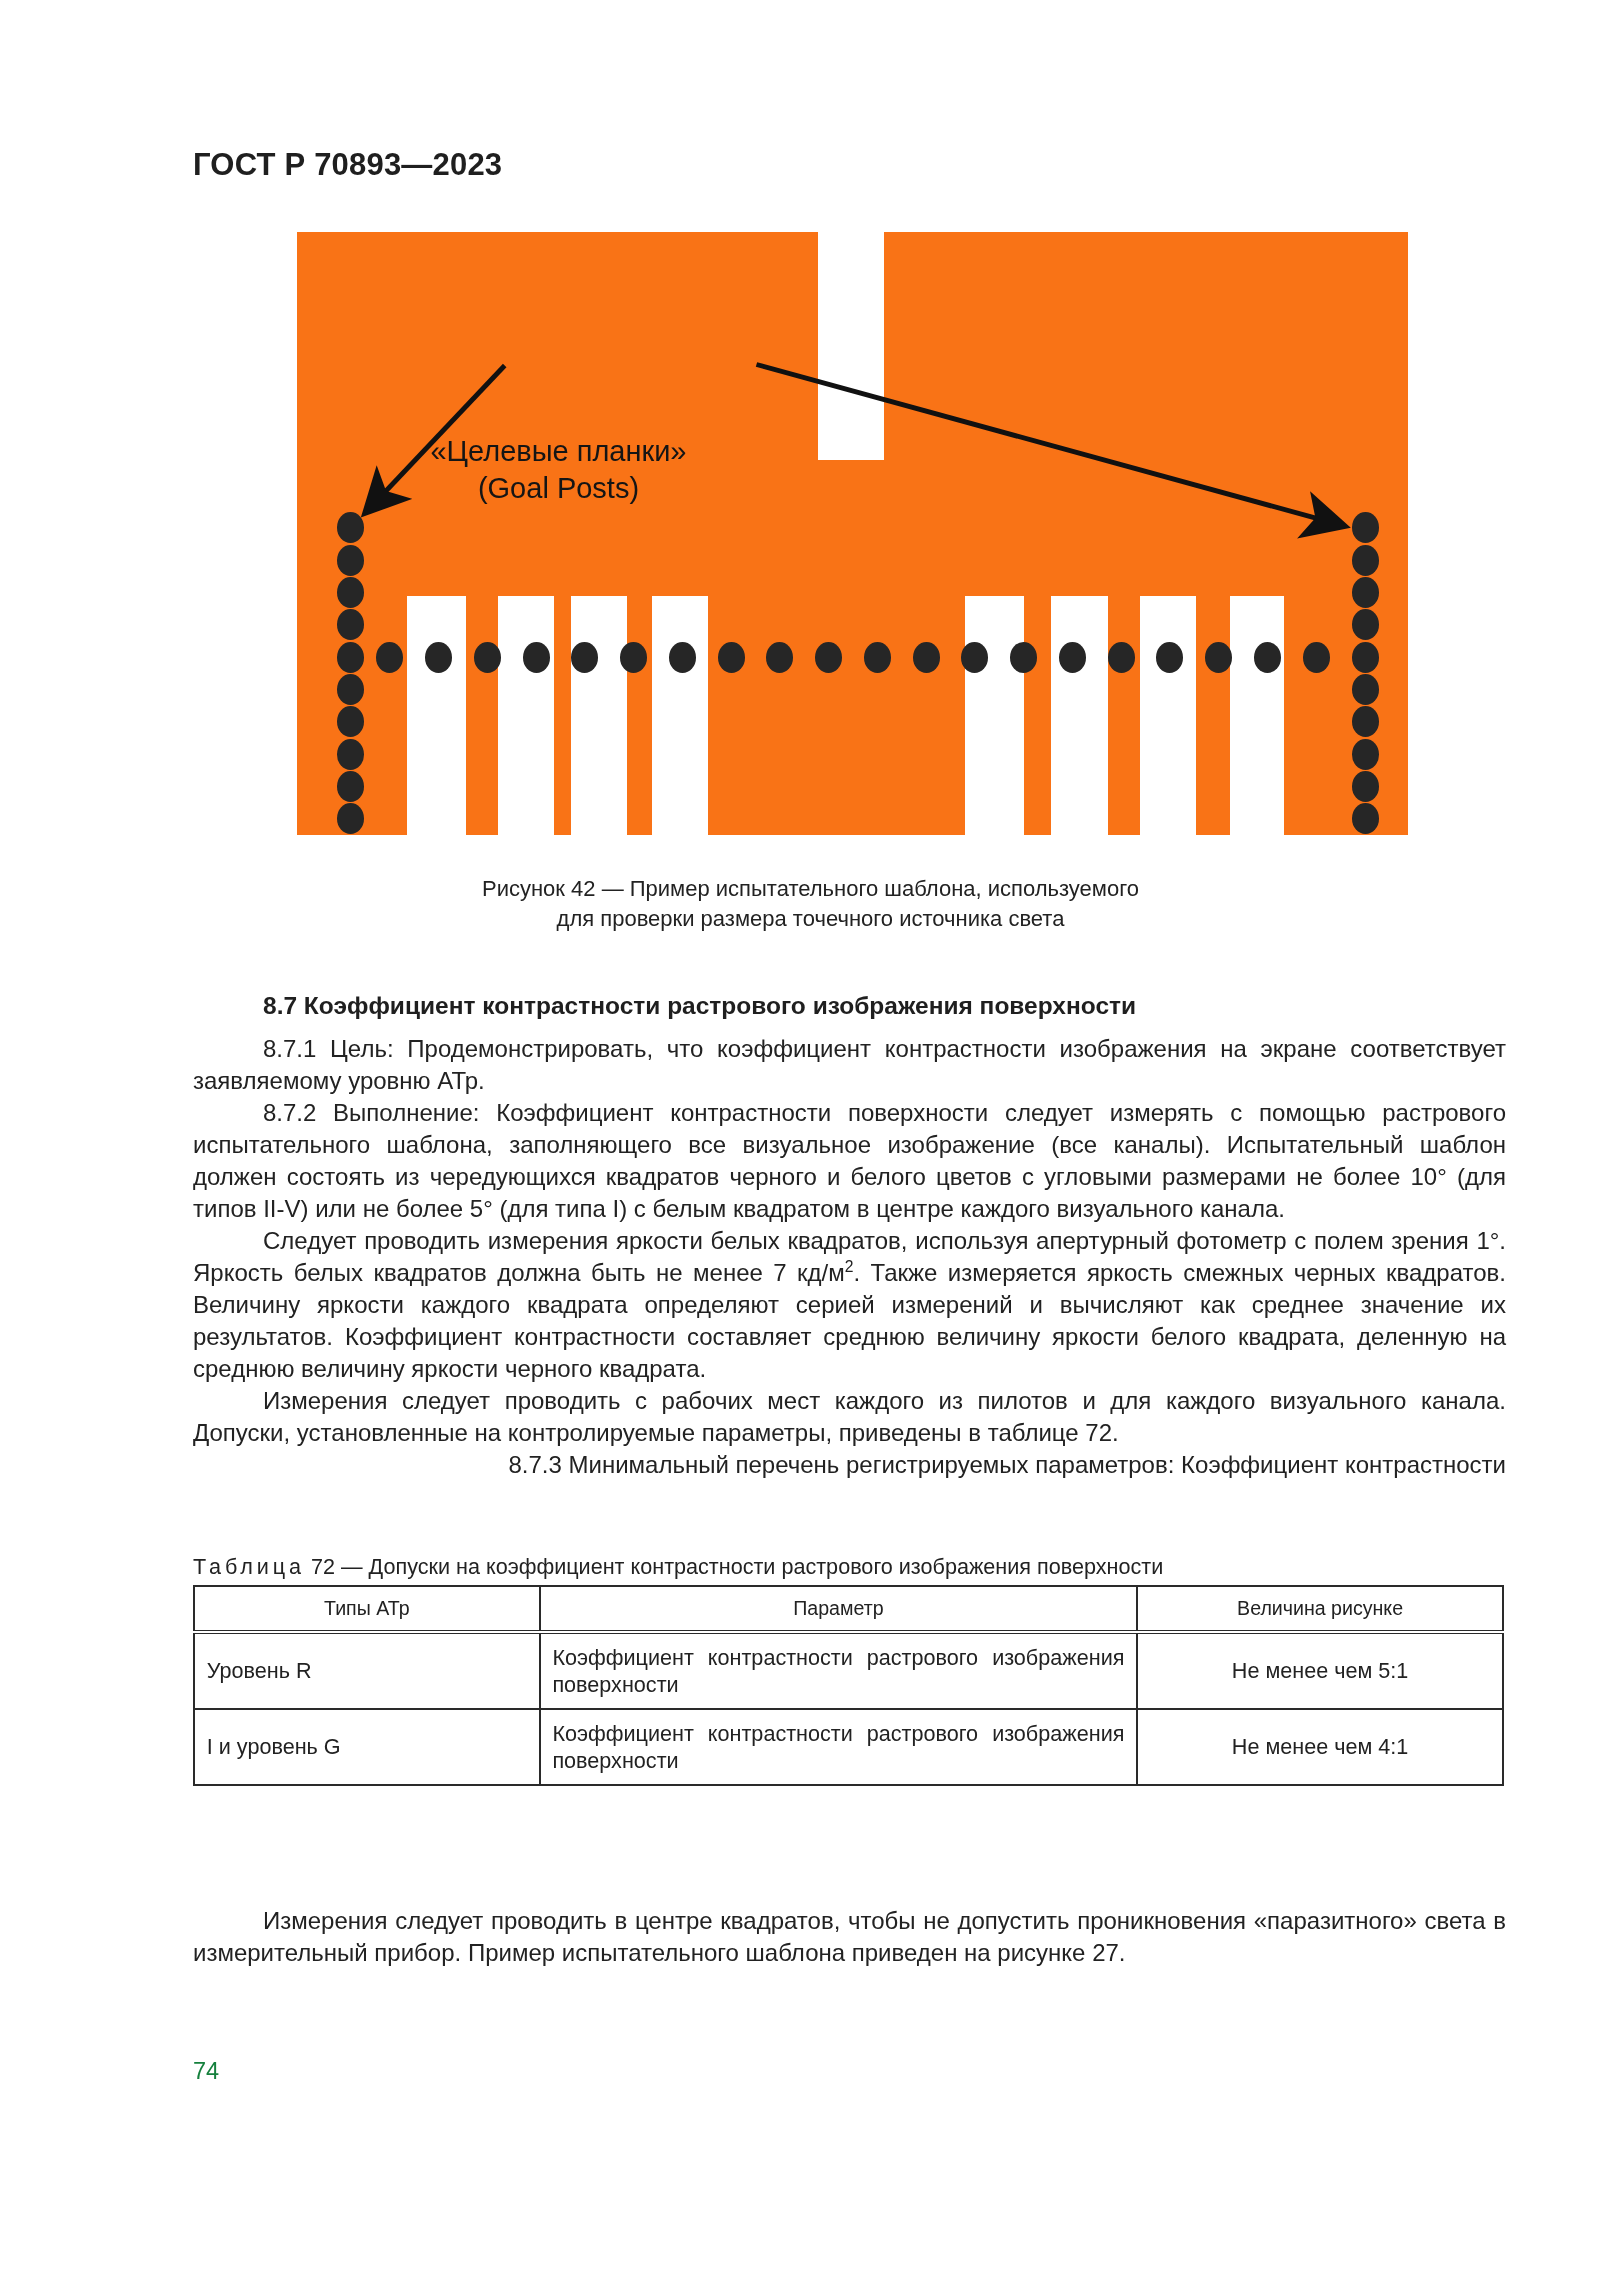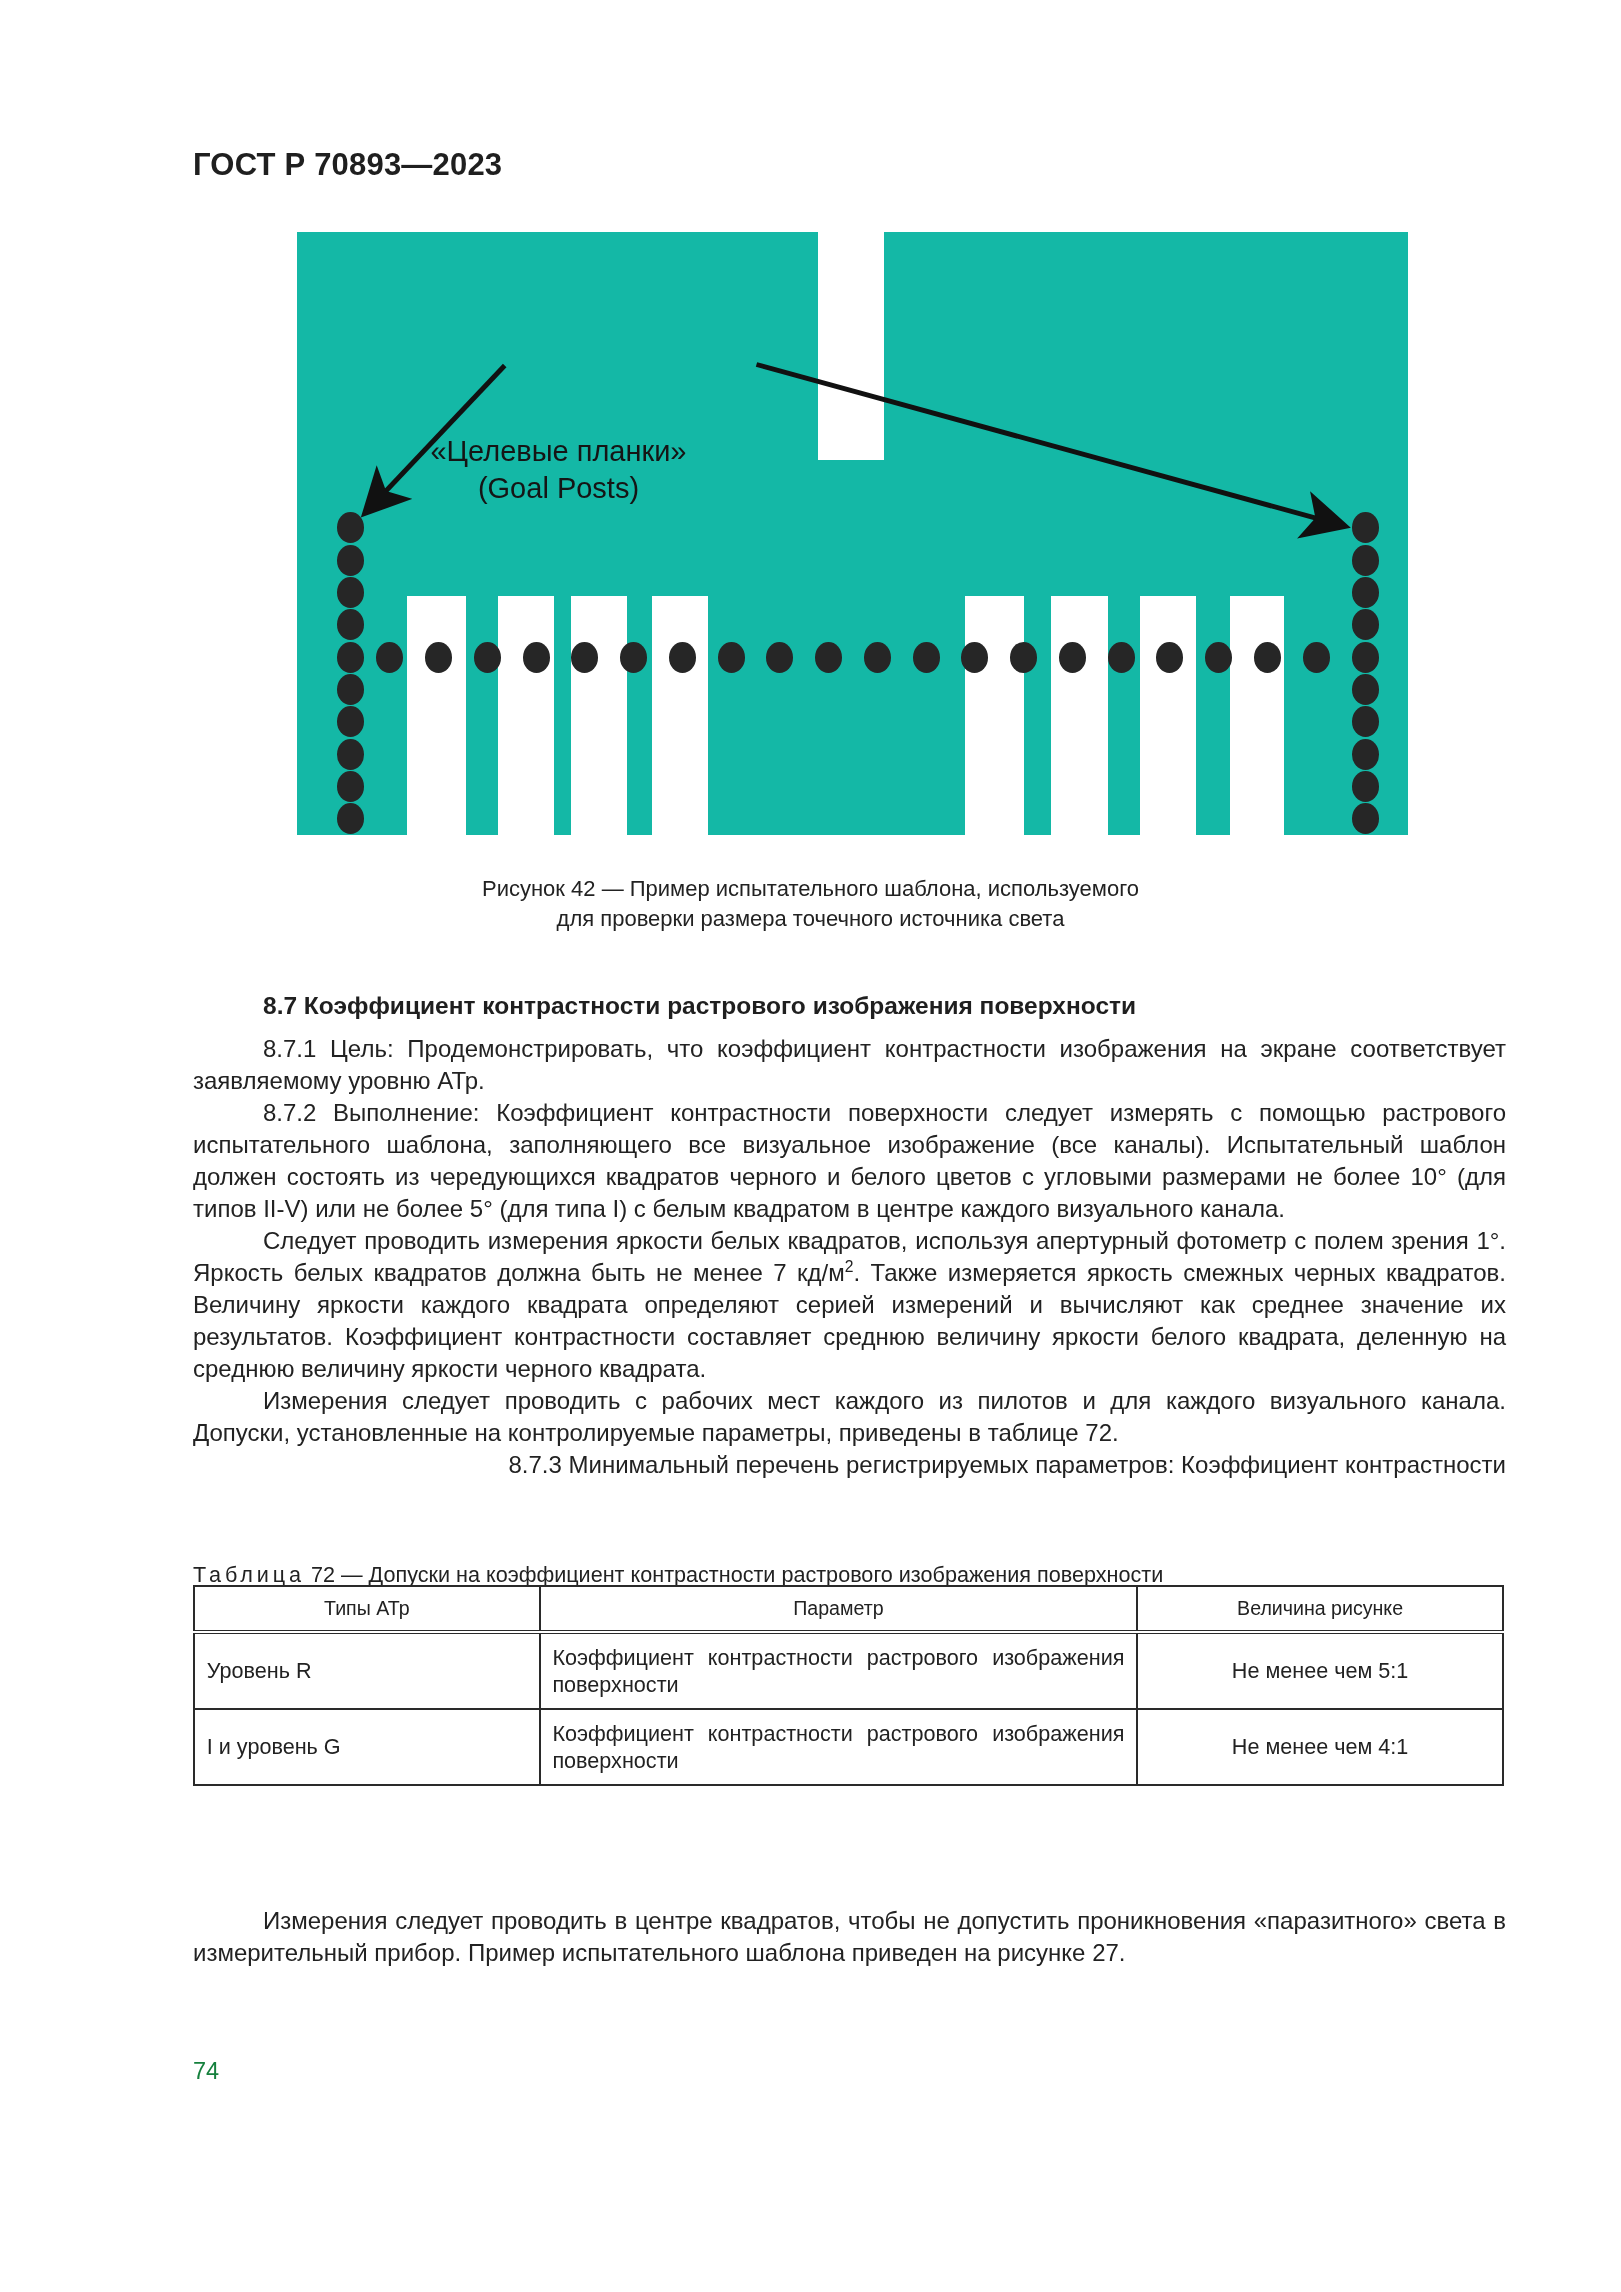--- a/index.html
+++ b/index.html
@@ -2,34 +2,34 @@
 <html><head>
 <meta charset="utf-8">
 <style>
   html, body { margin: 0; padding: 0; background: #ffffff; }
   body { width: 1621px; height: 2293px; position: relative; overflow: hidden;
          font-family: "Liberation Sans", sans-serif; color: #1f1f1f; }
   .abs { position: absolute; }
   .doc-header { left: 193px; top: 147px; font-size: 31px; font-weight: bold; letter-spacing: 0.2px; }
 
   
-  .figure { left: 297px; top: 232px; width: 1111px; height: 603px; background: #14b8a6; }
+  .figure { left: 297px; top: 232px; width: 1111px; height: 603px; background: #f97316; }
   .fig-gap { position: absolute; background: #ffffff; }
   .fig-label { position: absolute; left: 0; width: 100%; text-align: center; font-size: 29px; color: #151515; line-height: 37px; }
   .dot { position: absolute; width: 27.4px; height: 31px; border-radius: 50%; background: #262626; }
   .fig-svg { position: absolute; left: 0; top: 0; }
 
   .caption { left: 294px; width: 1033px; top: 874px; text-align: center; font-size: 22px; line-height: 30px; color: #222; }
 
   .section-title { left: 263px; top: 992px; font-size: 24.5px; font-weight: bold; }
   .text-block { left: 193px; width: 1313px; font-size: 24px; line-height: 32px; text-align: justify; color: #222; }
   .text-block p { margin: 0; text-indent: 70px; }
   .text-block sup { font-size: 15.7px; line-height: 0; }
 
-  .table-title { left: 193px; top: 1554px; font-size: 21.6px; color: #222; margin-top: 8px; }
+  .table-title { left: 193px; top: 1554px; font-size: 21.6px; color: #222; }
   .table-title .spaced { letter-spacing: 3.9px; }
 
   table.tbl { position: absolute; left: 193px; top: 1585px; width: 1311px; border-collapse: collapse; font-size: 21.6px; color: #222; padding-left: 34px; }
   table.tbl td, table.tbl th { border: 2.5px solid #2a2a2a; padding: 0 11.8px; }
   table.tbl th { font-weight: normal; font-size: 19.6px; height: 43px; text-align: center; border-bottom: 4.9px double #2a2a2a; }
   table.tbl td { height: 74px; line-height: 27.4px; }
   table.tbl td.c1 { width: 320px; text-align: left; }
   table.tbl td.c2 { width: 572px; text-align: justify; }
   table.tbl td.c3 { text-align: center; }
 

